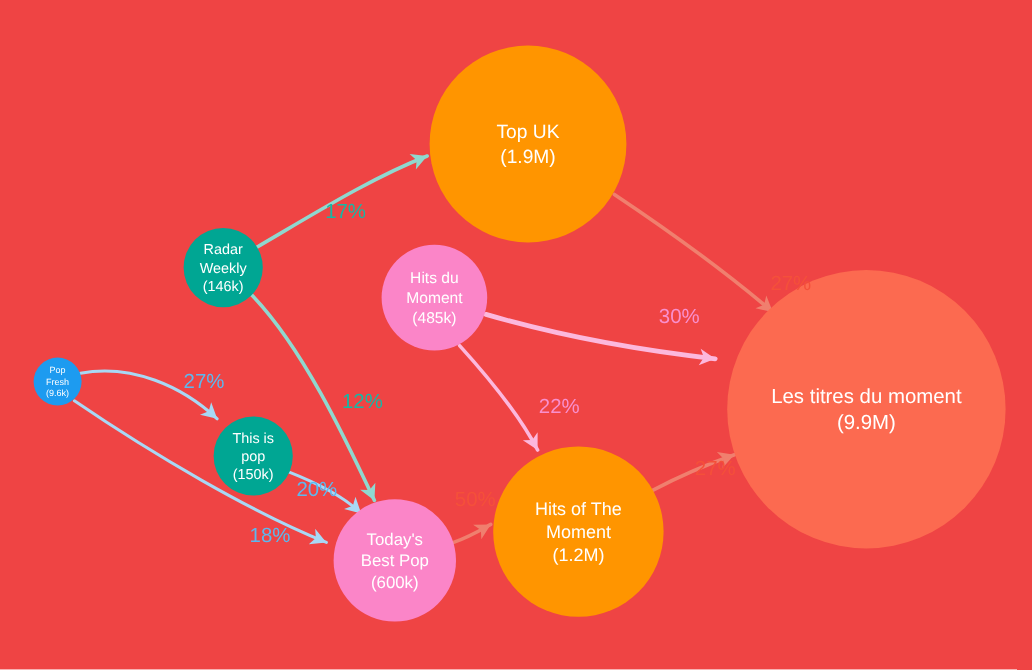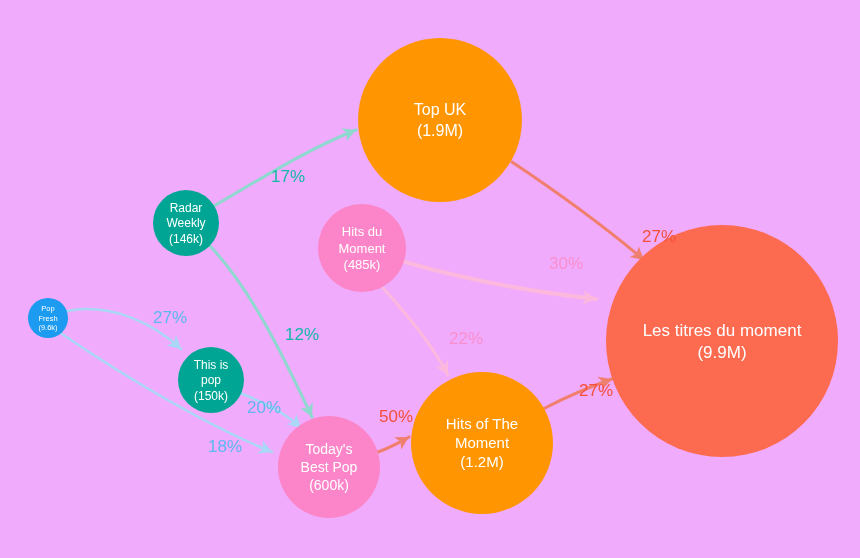--- a/index.html
+++ b/index.html
@@ -4,21 +4,21 @@
 <style>
   html, body {
     margin: 0;
     padding: 0;
     background: #ffffff;
   }
   #canvas-wrap {
     position: relative;
     width: 860px;
     height: 558px;
-    background: #f0abfc;
+    background: #ef4444;
     overflow: hidden;
     font-family: "Liberation Sans", sans-serif;
   }
   svg#graph {
     position: absolute;
     left: 0;
     top: 0;
     width: 860px;
     height: 558px;
     display: block;

